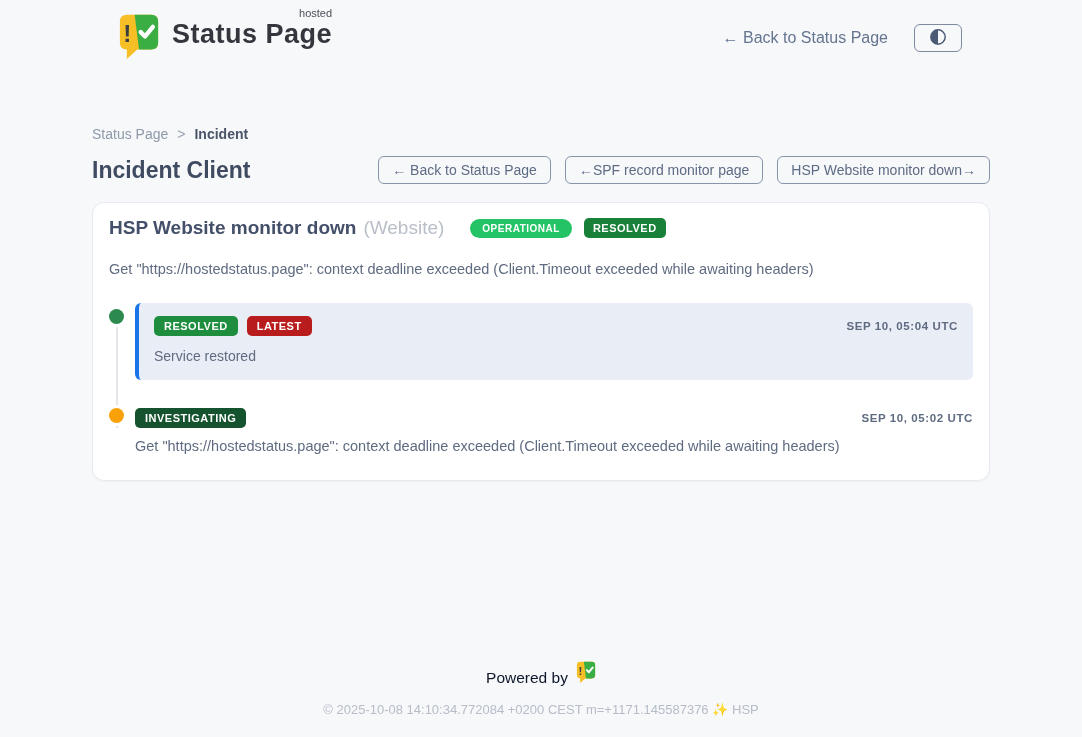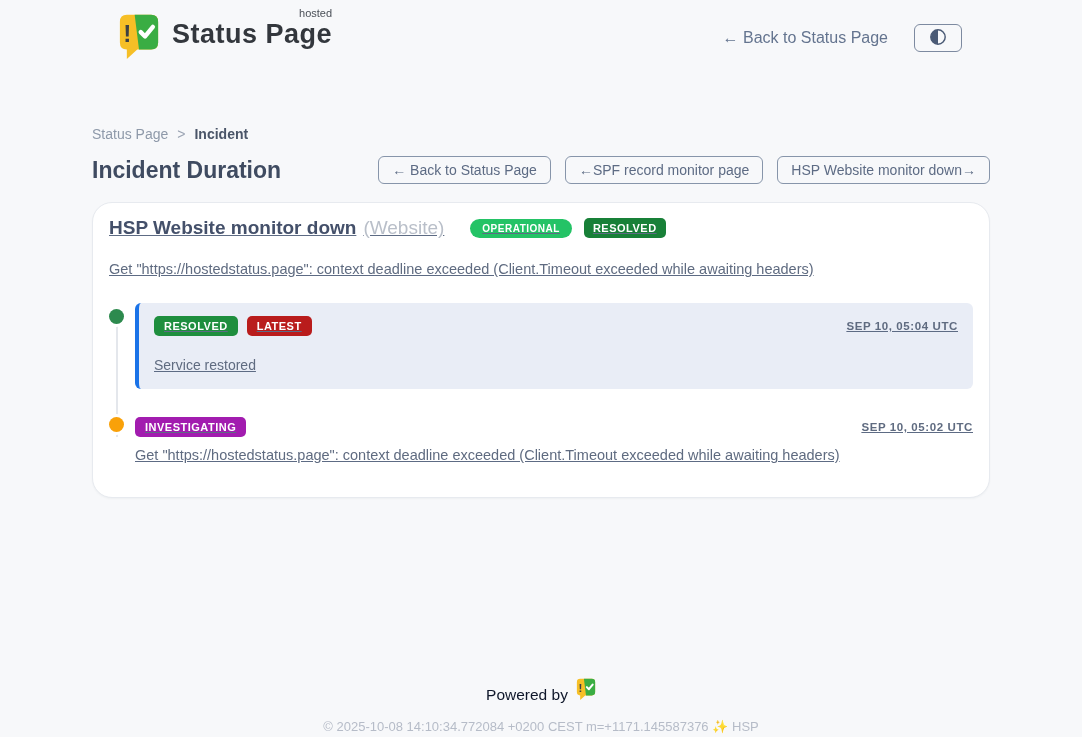--- a/index.html
+++ b/index.html
@@ -55,24 +55,23 @@
     border: 1px solid #8795aa; background: transparent; color: #5d6b84;
     font-family: inherit; font-size: 14px; padding: 5px 13px; border-radius: 6px;
     cursor: pointer; white-space: nowrap;
   }
 
   
   .card {
     margin-top: 18px;
     background: #ffffff;
     border: 1px solid #e7eaef;
-    border-radius: 20px;
+    border-radius: 12px;
     box-shadow: 0 1px 2px rgba(30,40,60,.04);
-    padding: 14px 16px 34px 16px;
-    text-decoration: underline;
+    padding: 14px 16px 26px 16px;
   }
   .card-title-row { display: flex; align-items: center; flex-wrap: wrap; }
   .incident-title { font-size: 19px; font-weight: bold; color: #44506a; }
   .incident-component { font-size: 19px; color: #b9bfc9; margin-left: 7px; font-weight: normal; }
   .badge { color: #fff; font-weight: bold; display: inline-block; line-height: 1; }
   .badge-operational {
     background: #24c366; font-size: 10px; letter-spacing: 0.5px;
     padding: 5px 12px 4px; border-radius: 999px; margin-left: 26px;
   }
   .badge-resolved-top {
@@ -103,25 +102,25 @@
     padding: 13px 15px 16px;
   }
   .t-head { display: flex; align-items: center; justify-content: space-between; }
   .t-badges { display: flex; gap: 9px; }
   .t-badge {
     color: #fff; font-weight: bold; font-size: 11px; letter-spacing: 0.5px;
     padding: 5px 10px 4px; border-radius: 5px; line-height: 1;
   }
   .t-badge.green { background: #1e8e3e; }
   .t-badge.blue { background: #b91c1c; }
-  .t-badge.orange { background: #a21caf; }
+  .t-badge.orange { background: #14532d; }
   .t-time {
     font-size: 11.5px; font-weight: bold; color: #5f6b80; letter-spacing: 0.6px;
   }
-  .t-message { margin-top: 21px; font-size: 14px; color: #5f6b80; }
+  .t-message { margin-top: 12px; font-size: 14px; color: #5f6b80; }
   .t-item-plain .t-message { margin-top: 10px; font-size: 14.5px; }
 
   
   .footer { margin-top: 180px; text-align: center; padding-bottom: 24px; }
   .powered {
     display: inline-flex; align-items: flex-end; gap: 8px;
     font-size: 15.5px; color: #0f172a; cursor: pointer;
   }
   .copyright { margin-top: 15px; font-size: 13px; color: #b6bcc8; }
 </style>
@@ -158,21 +157,21 @@
 
 <div class="container main">
 
   <div class="breadcrumb">
     <span class="crumb-link">Status Page</span>
     <span>&gt;</span>
     <span class="crumb-current">Incident</span>
   </div>
 
   <div class="title-row">
-    <h1 class="page-title">Incident Duration</h1>
+    <h1 class="page-title">Incident Client</h1>
     <div class="nav-buttons">
       <button class="nav-btn">← Back to Status Page</button>
       <button class="nav-btn">←SPF record monitor page</button>
       <button class="nav-btn">HSP Website monitor down→</button>
     </div>
   </div>
 
   <div class="card">
     <div class="card-title-row">
       <span class="incident-title">HSP Website monitor down</span>

